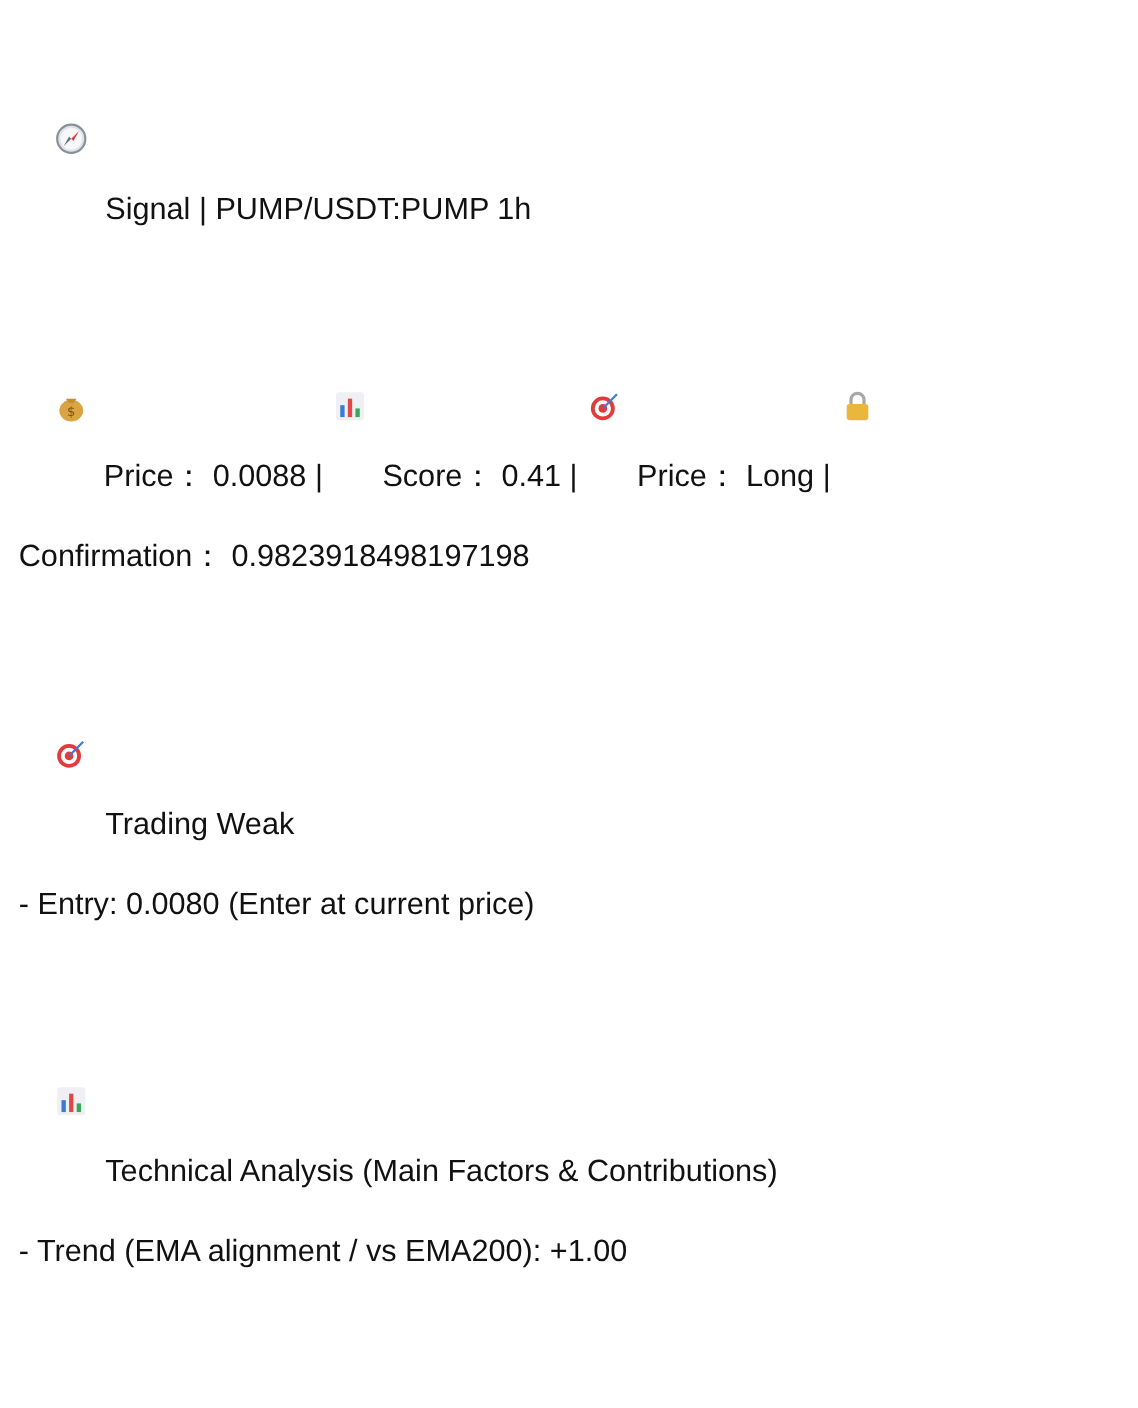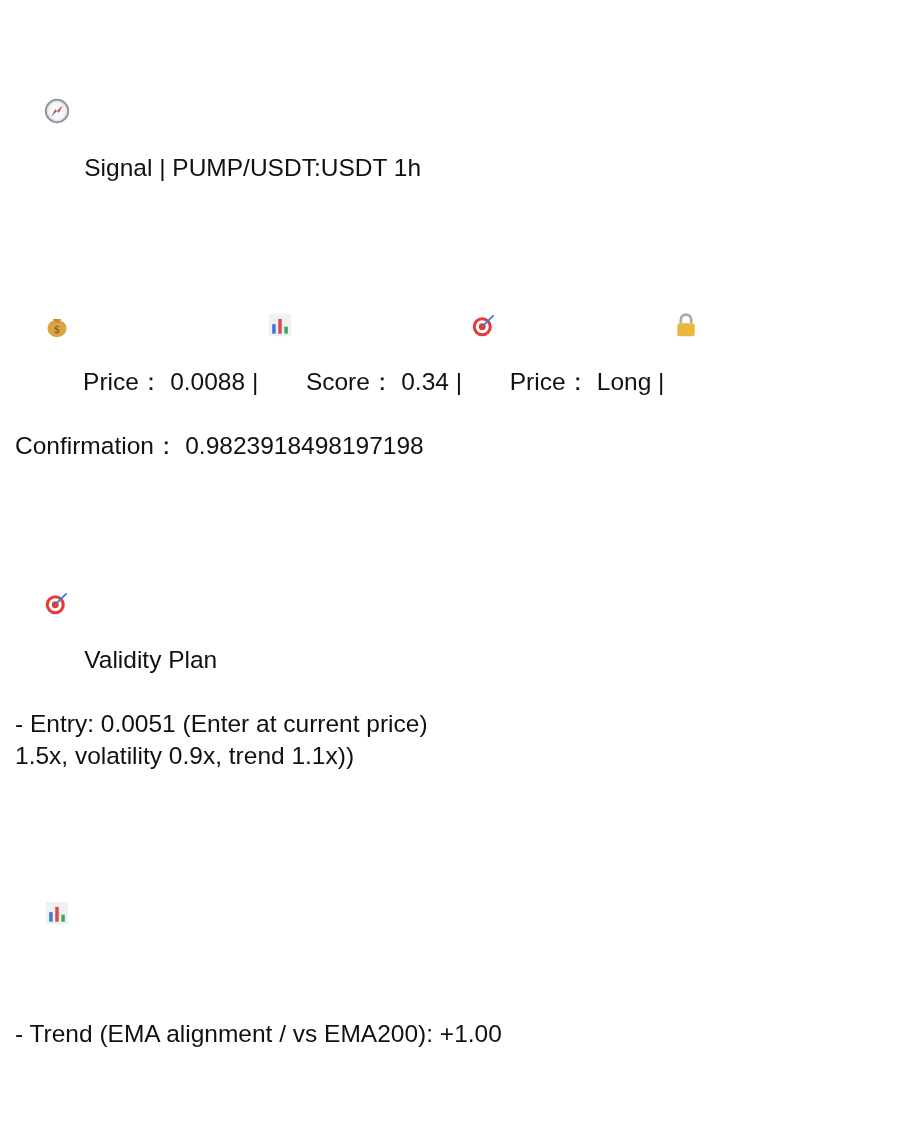--- a/index.html
+++ b/index.html
@@ -43,38 +43,38 @@
 <div class="message">
 
   <div class="line">
     <span class="emoji">
       <svg viewBox="0 0 30 30">
           <circle cx="15" cy="15" r="13" fill="#dfe3e8" stroke="#8a9099" stroke-width="2"></circle>
           <circle cx="15" cy="15" r="10" fill="#f7f8fa"></circle>
           <polygon points="15,15 22,8 17,17" fill="#e03a3a"></polygon>
           <polygon points="15,15 8,22 13,13" fill="#6a7380"></polygon>
         </svg>
-    </span><span>Signal | PUMP/USDT:USDT 1h</span>
+    </span><span>Signal | PUMP/USDT:PUMP 1h</span>
   </div>
 
   <div class="line">
     <span class="emoji" style="margin-right:4px">
       <svg viewBox="0 0 30 30">
           <ellipse cx="15" cy="19" rx="11" ry="10" fill="#d9a441"></ellipse>
           <path d="M10 8 L20 8 L17 12 L13 12 Z" fill="#c48e2e"></path>
           <text x="15" y="24" font-size="12" text-anchor="middle" fill="#7a5112" font-family="DejaVu Sans, sans-serif">$</text>
         </svg>
     </span><span> Price： 0.0088 | </span><span class="emoji" style="margin-right:4px">
       <svg viewBox="0 0 30 30">
           <rect x="2" y="2" width="26" height="26" rx="3" fill="#eef0f3"></rect>
           <rect x="6" y="14" width="4" height="11" fill="#3a7bd5"></rect>
           <rect x="13" y="8" width="4" height="17" fill="#e04848"></rect>
           <rect x="20" y="17" width="4" height="8" fill="#3aa657"></rect>
         </svg>
-    </span><span> Score： 0.34 | </span><span class="emoji" style="margin-right:4px">
+    </span><span> Score： 0.41 | </span><span class="emoji" style="margin-right:4px">
       <svg viewBox="0 0 30 30">
           <circle cx="13" cy="17" r="11" fill="#e23b3b"></circle>
           <circle cx="13" cy="17" r="7.5" fill="#ffffff"></circle>
           <circle cx="13" cy="17" r="4" fill="#e23b3b"></circle>
           <line x1="13" y1="17" x2="26" y2="4" stroke="#3a7bd5" stroke-width="2"></line>
         </svg>
     </span><span> Price： Long | </span><span class="emoji">
       <svg viewBox="0 0 30 30">
           <path d="M9 13 V9 a6 6 0 0 1 12 0 V13" fill="none" stroke="#a8a8a8" stroke-width="3"></path>
           <rect x="5" y="13" width="20" height="15" rx="3" fill="#e8b73c"></rect>
@@ -87,32 +87,31 @@
   <div class="blank"></div>
 
   <div class="line">
     <span class="emoji">
       <svg viewBox="0 0 30 30">
           <circle cx="13" cy="17" r="11" fill="#e23b3b"></circle>
           <circle cx="13" cy="17" r="7.5" fill="#ffffff"></circle>
           <circle cx="13" cy="17" r="4" fill="#e23b3b"></circle>
           <line x1="13" y1="17" x2="26" y2="4" stroke="#3a7bd5" stroke-width="2"></line>
         </svg>
-    </span><span>Validity Plan</span>
+    </span><span>Trading Weak</span>
   </div>
-  <div class="line">- Entry: 0.0051 (Enter at current price)</div>
-  <div class="line">1.5x, volatility 0.9x, trend 1.1x))</div>
+  <div class="line">- Entry: 0.0080 (Enter at current price)</div>
 
   <div class="blank"></div>
 
   <div class="line">
     <span class="emoji">
       <svg viewBox="0 0 30 30">
           <rect x="2" y="2" width="26" height="26" rx="3" fill="#eef0f3"></rect>
           <rect x="6" y="14" width="4" height="11" fill="#3a7bd5"></rect>
           <rect x="13" y="8" width="4" height="17" fill="#e04848"></rect>
           <rect x="20" y="17" width="4" height="8" fill="#3aa657"></rect>
         </svg>
-    </span>
+    </span><span>Technical Analysis (Main Factors &amp; Contributions)</span>
   </div>
   <div class="line">- Trend (EMA alignment / vs EMA200): +1.00</div>
 
 </div>
 
 </body></html>

